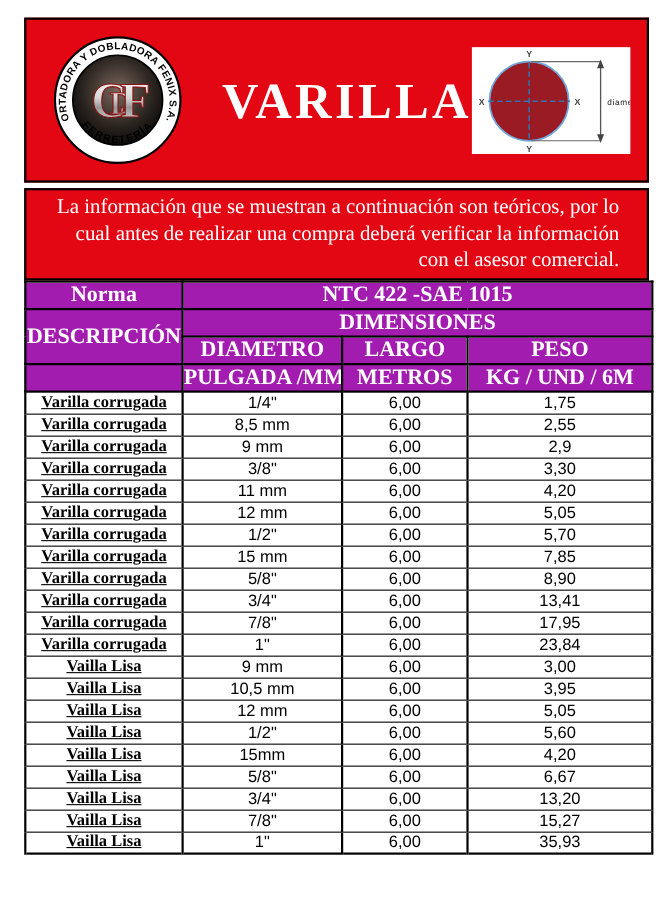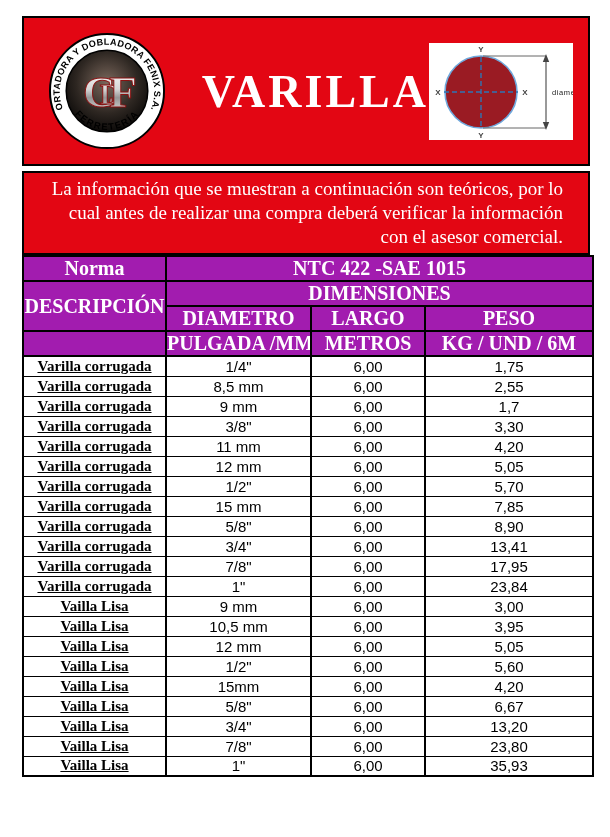--- a/index.html
+++ b/index.html
@@ -134,21 +134,21 @@
         <tr>
           <td class="c-desc">Varilla corrugada</td>
           <td class="c-num">8,5 mm</td>
           <td class="c-num">6,00</td>
           <td class="c-num">2,55</td>
         </tr>
         <tr>
           <td class="c-desc">Varilla corrugada</td>
           <td class="c-num">9 mm</td>
           <td class="c-num">6,00</td>
-          <td class="c-num">1,7</td>
+          <td class="c-num">2,9</td>
         </tr>
         <tr>
           <td class="c-desc">Varilla corrugada</td>
           <td class="c-num">3/8"</td>
           <td class="c-num">6,00</td>
           <td class="c-num">3,30</td>
         </tr>
         <tr>
           <td class="c-desc">Varilla corrugada</td>
           <td class="c-num">11 mm</td>
@@ -236,21 +236,21 @@
         <tr>
           <td class="c-desc">Vailla Lisa</td>
           <td class="c-num">3/4"</td>
           <td class="c-num">6,00</td>
           <td class="c-num">13,20</td>
         </tr>
         <tr>
           <td class="c-desc">Vailla Lisa</td>
           <td class="c-num">7/8"</td>
           <td class="c-num">6,00</td>
-          <td class="c-num">23,80</td>
+          <td class="c-num">15,27</td>
         </tr>
         <tr>
           <td class="c-desc">Vailla Lisa</td>
           <td class="c-num">1"</td>
           <td class="c-num">6,00</td>
           <td class="c-num">35,93</td>
         </tr>
       </tbody>
   </table>
 

